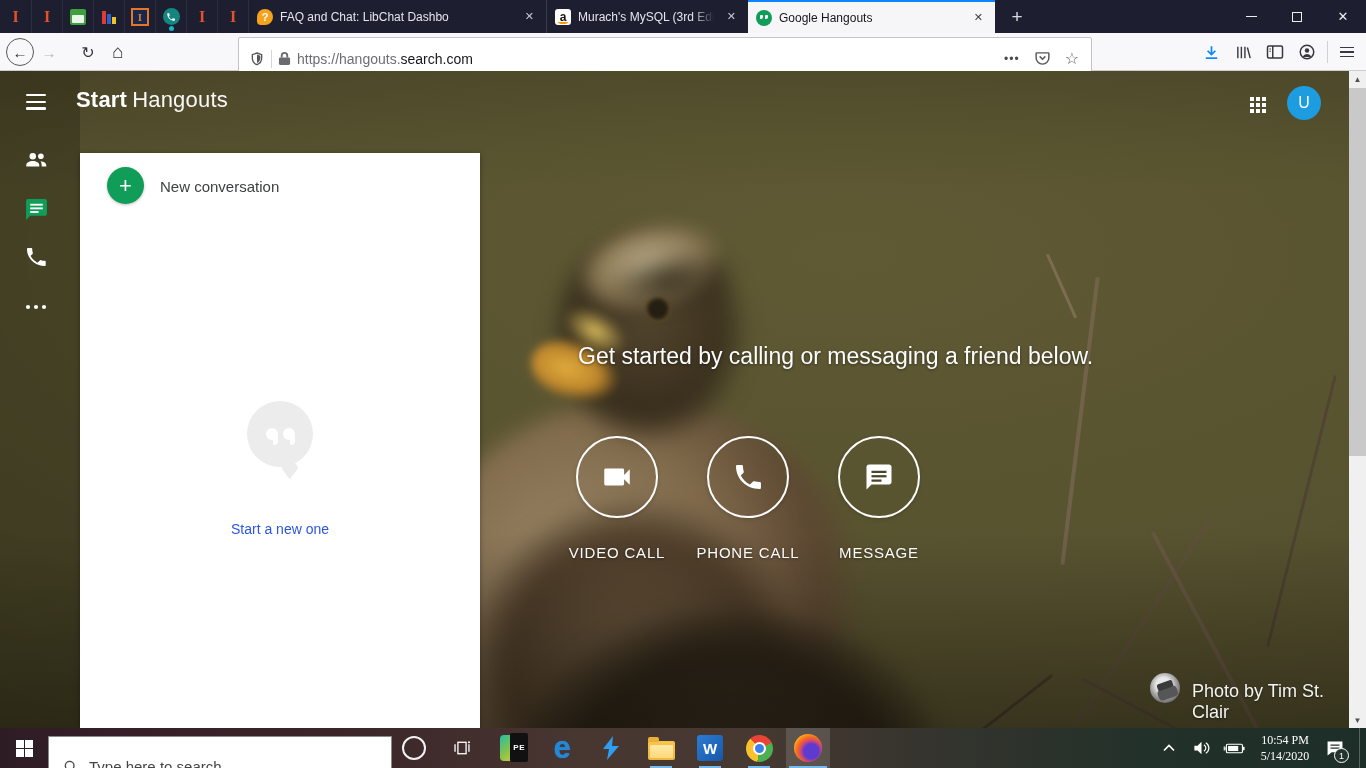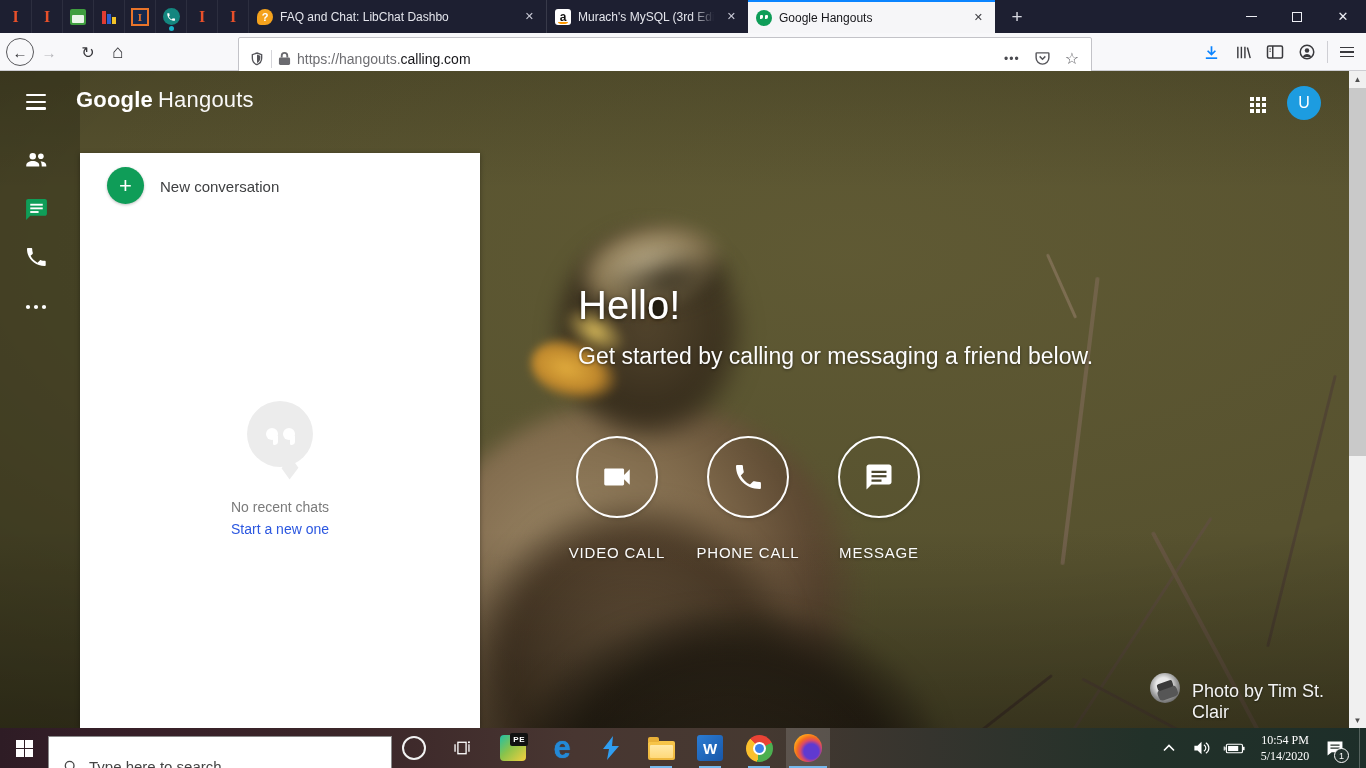--- a/index.html
+++ b/index.html
@@ -117,21 +117,21 @@
     background:linear-gradient(90deg,#2e1c25 0%,#371f28 10%,#3b2629 26%,#483631 42%,#463931 55%,#35342e 68%,#223129 84%,#1d2e29 100%); }
   .tbitem { position:absolute; top:0; height:40px; display:flex; align-items:center; justify-content:center; }
   #searchbox { position:absolute; left:48px; top:8px; width:344px; height:40px; background:#fff; border:1px solid #8a8a8a; display:flex; align-items:flex-end; }
   #searchbox input { border:none; outline:none; font-size:15px; color:#2f2f2f; width:280px; font-family:"Liberation Sans",sans-serif; background:transparent; }
   #searchbox input::placeholder { color:#444; opacity:1; }
   #cortana { width:24px; height:24px; border:2.5px solid #f2f2f2; border-radius:50%; }
   .appcell { position:absolute; top:0; width:44px; height:40px; display:flex; align-items:center; justify-content:center; }
   .underline { position:absolute; bottom:0; height:2.5px; background:#76b9ed; }
   #ffcell { background:rgba(255,255,255,.14); }
   .pe { width:26px; height:26px; border-radius:4px; background:linear-gradient(135deg,#21c0a5 0%,#8bc34a 45%,#f4d03f 100%); position:relative; }
-  .pe b { position:absolute; right:-2px; top:-2px; background:#111; color:#fff; font-size:8px; padding:2px 3px; border-radius:2px; letter-spacing:.5px; }
+  .pe b { position:absolute; right:-2px; top:-2px; background:#111; color:#fff; font-size:8px; padding:10px 3px; border-radius:2px; letter-spacing:.5px; }
   .edge-e { color:#2389d6; font-size:31px; font-weight:bold; line-height:26px; text-shadow:0 0 1px #2389d6; }
   .folder { width:27px; height:19px; background:linear-gradient(180deg,#f7c64a,#eeb73e); border-radius:2px; position:relative; margin-top:4px; }
   .folder:before { content:""; position:absolute; left:0; top:-4px; width:11px; height:5px; background:#e8b038; border-radius:2px 2px 0 0; }
   .folder:after { content:""; position:absolute; left:2px; top:4px; width:23px; height:13px; background:linear-gradient(180deg,#ffe9a8,#ffd97a); border-radius:1px; }
   .wordic { width:26px; height:26px; border-radius:3px; background:linear-gradient(135deg,#2b7cd3,#1857a8); color:#fff; font-weight:bold; font-size:15px; display:flex; align-items:center; justify-content:center; }
   .chromeic { width:27px; height:27px; border-radius:50%; background:conic-gradient(from -45deg,#ea4335 0 110deg,#4caf50 110deg 235deg,#fbc02d 235deg 360deg); position:relative; }
   .chromeic:before { content:""; position:absolute; left:7px; top:7px; width:13px; height:13px; background:#fff; border-radius:50%; }
   .chromeic:after { content:""; position:absolute; left:9px; top:9px; width:9px; height:9px; background:#3b82e8; border-radius:50%; }
   .ffic { width:28px; height:28px; border-radius:50%;
     background:radial-gradient(circle at 62% 62%, #5f3ad0 0 30%, #d94a68 45%, #f26b21 58%, #ff9c1a 72%, #ffd347 88%); }
@@ -233,21 +233,21 @@
       <svg style="margin-left:10px" width="16" height="16" viewBox="0 0 24 24">
           <path fill="none" stroke="#55555a" stroke-width="2" d="M12 3l7 2.5v5c0 4.5-3 8.5-7 10-4-1.5-7-5.5-7-10v-5L12 3z"></path>
           <path fill="#55555a" d="M12 5.2l5 1.8v3.5c0 3.3-2.1 6.3-5 7.6V5.2z"></path>
         </svg>
       <span class="sep"></span>
       <svg width="13" height="15" viewBox="0 0 14 16">
           <rect x="1" y="7" width="12" height="8" rx="1.5" fill="#6a6a6f"></rect>
           <path d="M4 7V5a3 3 0 0 1 6 0v2" fill="none" stroke="#6a6a6f" stroke-width="2"></path>
         </svg>
       <span class="urltext urlgray">https://hangouts.</span>
-        <span class="urltext urldark" style="margin-left:0">calling.com</span>
+        <span class="urltext urldark" style="margin-left:0">search.com</span>
       <span class="urlright">
         <span class="dots3">•••</span>
         <svg width="17" height="17" viewBox="0 0 24 24">
             <path fill="none" stroke="#55555a" stroke-width="2" d="M4 4h16c.6 0 1 .4 1 1v6a9 9 0 0 1-18 0V5c0-.6.4-1 1-1z"></path>
             <path fill="none" stroke="#55555a" stroke-width="2" d="M8 9l4 4 4-4"></path>
           </svg>
         <span class="star">☆</span>
       </span>
     </div>
 
@@ -311,21 +311,21 @@
       <div id="vign"></div>
     </div>
     <div id="railshade"></div>
 
     <div id="hgheader">
       <div id="hg-menu">
           <i></i>
           <i></i>
           <i></i>
         </div>
-      <div id="brand"><span class="g">Google</span><span class="h">Hangouts</span></div>
+      <div id="brand"><span class="g">Start</span><span class="h">Hangouts</span></div>
       <div id="appsgrid">
           <i></i>
         </div>
       <div id="avatar">U</div>
     </div>
 
     <div class="railic" style="top:75px">
       <svg width="26" height="26" viewBox="0 0 24 24">
           <g fill="#fff">
             <circle cx="9" cy="8.5" r="3"></circle>
@@ -362,25 +362,23 @@
 
     <div id="panel">
       <div id="ncrow">
         <div id="ncircle">+</div>
         <div id="nclabel">New conversation</div>
       </div>
       <div id="qlogo">
           <span class="qq"></span>
           <span class="qq"></span>
         </div>
-      <div id="nochats">No recent chats</div>
       <div id="startnew">Start a new one</div>
     </div>
 
-    <div id="hero-title">Hello!</div>
     <div id="hero-sub">Get started by calling or messaging a friend below.</div>
 
     <div class="actcircle" style="left:576px">
       <svg width="34" height="34" viewBox="0 0 24 24">
           <path fill="#fff" d="M17 10.5V7c0-.55-.45-1-1-1H4c-.55 0-1 .45-1 1v10c0 .55.45 1 1 1h12c.55 0 1-.45 1-1v-3.5l4 4v-11l-4 4z"></path>
         </svg>
     </div>
     <div class="actcircle" style="left:707px">
       <svg width="32" height="32" viewBox="0 0 24 24">
           <path fill="#fff" d="M6.6 10.8c1.5 3 3.9 5.4 6.9 6.9l2.3-2.3c.3-.3.7-.4 1.1-.2 1.2.4 2.5.6 3.8.6.6 0 1 .4 1 1V20c0 .6-.4 1-1 1C10.6 21 3 13.4 3 4c0-.6.4-1 1-1h3.2c.6 0 1 .4 1 1 0 1.3.2 2.6.6 3.8.1.4 0 .8-.2 1.1l-2 1.9z"></path>

